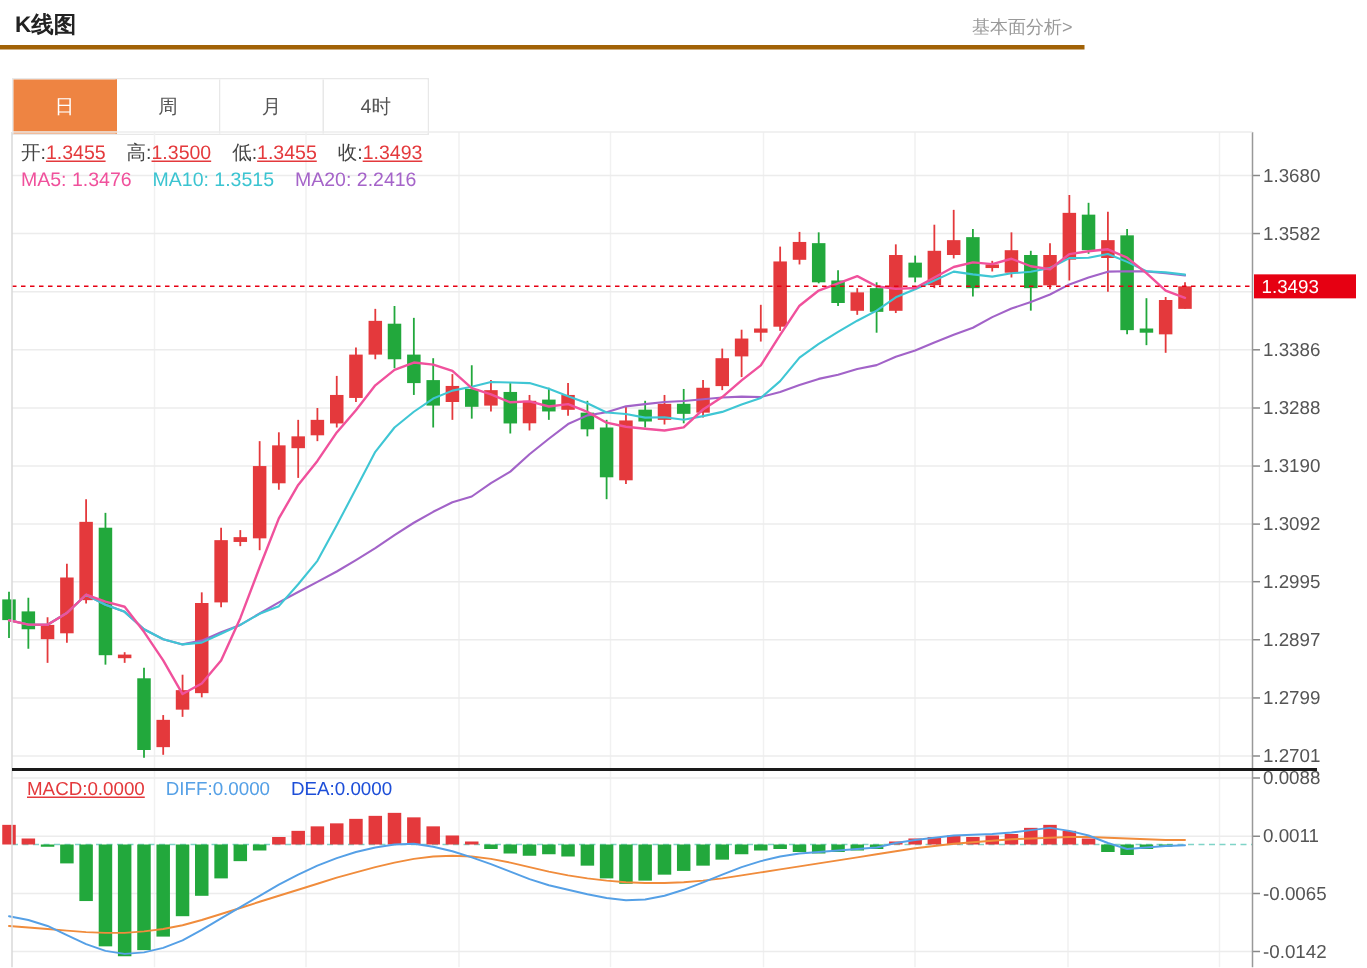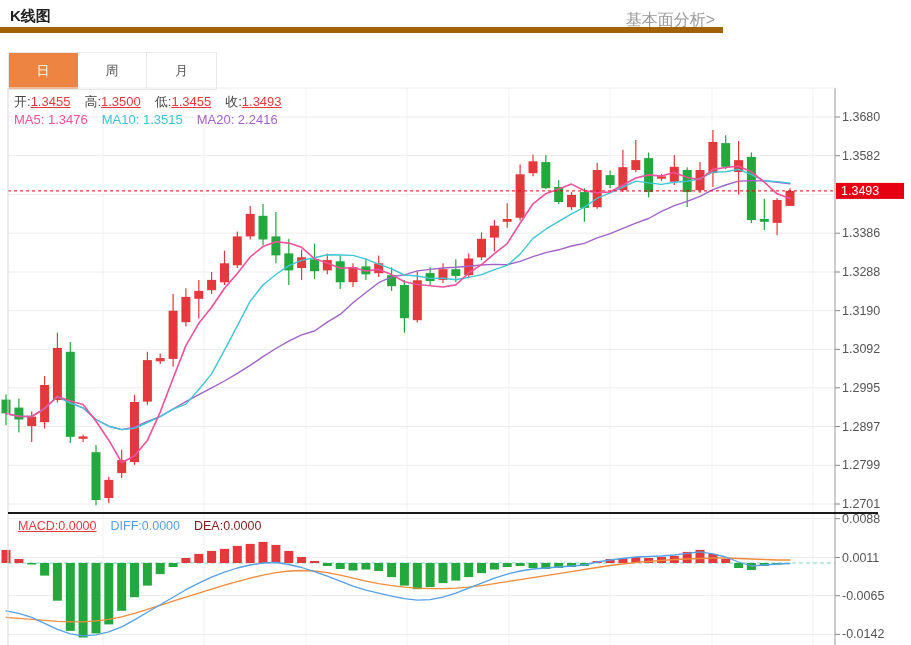--- a/index.html
+++ b/index.html
@@ -1,33 +1,33 @@
 <!DOCTYPE html>
 <html><head>
 <meta charset="utf-8">
 <style>
   html,body{margin:0;padding:0;background:#fff;}
   body{width:911px;height:645px;position:relative;overflow:hidden;
        font-family:"Liberation Sans","DejaVu Sans",sans-serif;-webkit-font-smoothing:antialiased;}
-  .header{position:absolute;top:0;left:0;width:723px;height:33px;border-bottom:6px solid #a16207;box-sizing:border-box;}
+  .header{position:absolute;top:0;left:0;width:723px;height:33px;border-bottom:3px solid #a16207;box-sizing:border-box;}
   .page-title{position:absolute;left:10px;top:7px;font-size:15px;font-weight:bold;color:#222;}
-  .fundamental-link{position:absolute;right:8px;top:10px;font-size:16px;color:#999;cursor:pointer;text-decoration:none;margin-left:28px;}
+  .fundamental-link{position:absolute;right:8px;top:10px;font-size:12px;color:#999;cursor:pointer;text-decoration:none;margin-left:28px;}
   .tabs{position:absolute;top:52px;left:8px;display:flex;border:1px solid #e8e8e8;background:#fff;}
   .tab{width:69px;height:36px;line-height:36px;text-align:center;font-size:13px;color:#555;
        border-right:1px solid #e8e8e8;cursor:pointer;box-sizing:border-box;background:#fff;}
   .tab:last-child{border-right:none;}
   .tab.active{background:#ee8442;color:#fff;border-color:#ee8442;}
   .overlay{position:absolute;z-index:3;font-size:13px;white-space:nowrap;}
   .lbl{color:#444;}
   .red-t{color:#e4393c;text-decoration:underline;}
   .pink-t{color:#f0519c;}
   .cyan-t{color:#3bc4d1;text-align:center;}
   .purple-t{color:#a564c9;}
   .blue-t{color:#55a0e6;}
-  .orange-t{color:#7f1d1d;margin-top:16px;}
+  .orange-t{color:#1d4ed8;margin-top:16px;}
   .sp{display:inline-block;width:14px;}
   #chart-svg{position:absolute;top:0;left:0;z-index:1;}
 </style>
 </head>
 <body>
 
 <svg id="chart-svg" width="911" height="645">
     <g>
       <line x1="103" y1="88" x2="103" y2="645" stroke="#f1f1f1" stroke-width="1"></line>
       <line x1="204" y1="88" x2="204" y2="645" stroke="#f1f1f1" stroke-width="1"></line>
@@ -291,20 +291,21 @@
 
 <div class="header">
   <div class="page-title">K线图</div>
   <a class="fundamental-link">基本面分析&gt;</a>
 </div>
 
 <div class="tabs" id="tabbar">
     <div class="tab active">日</div>
     <div class="tab">周</div>
     <div class="tab">月</div>
+    <div class="tab">4时</div>
   </div>
 
 <div class="overlay" style="left:14px;top:93px;">
   <span class="lbl">开:</span><span class="red-t">1.3455</span><span class="sp"></span><span class="lbl">高:</span><span class="red-t">1.3500</span><span class="sp"></span><span class="lbl">低:</span><span class="red-t">1.3455</span><span class="sp"></span><span class="lbl">收:</span><span class="red-t">1.3493</span>
 </div>
 
 <div class="overlay" style="left:14px;top:112px;">
   <span class="pink-t">MA5: 1.3476</span><span class="sp"></span><span class="cyan-t">MA10: 1.3515</span><span class="sp"></span><span class="purple-t">MA20: 2.2416</span>
 </div>
 

